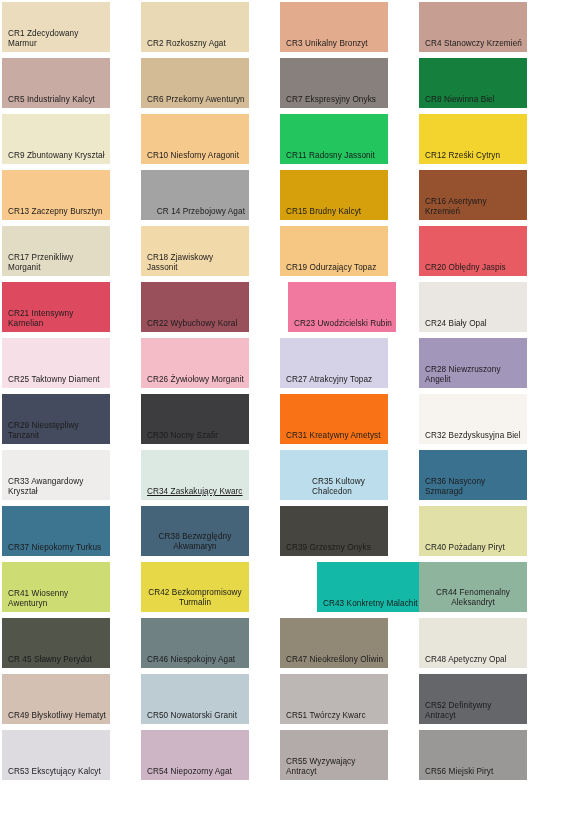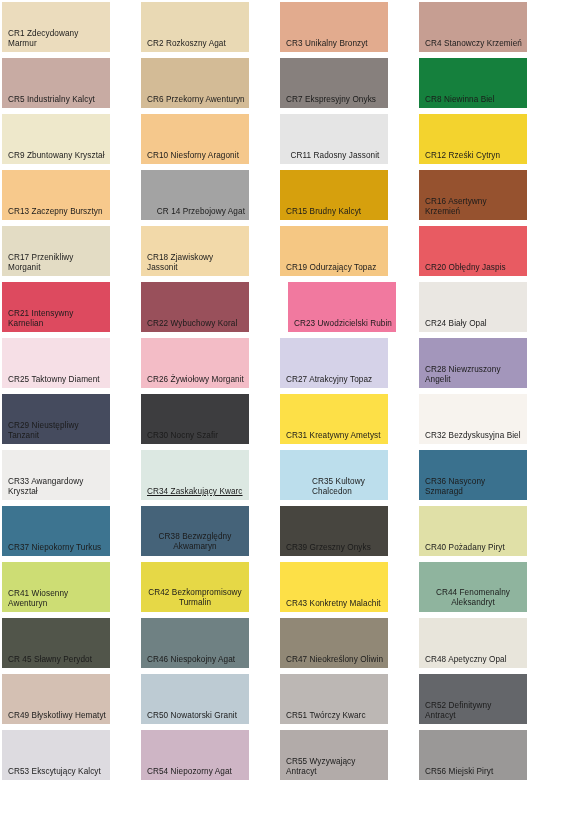--- a/index.html
+++ b/index.html
@@ -86,21 +86,21 @@
     </div>
     <div class="swatch" style="background-color: #15803d;">
       <div class="swatch-label" style="color: rgb(27, 27, 27);">CR8 Niewinna Biel</div>
     </div>
     <div class="swatch" style="background-color: rgb(238, 232, 203);">
       <div class="swatch-label" style="color: rgb(27, 27, 27);">CR9 Zbuntowany Kryształ</div>
     </div>
     <div class="swatch" style="background-color: rgb(245, 200, 140);">
       <div class="swatch-label" style="color: rgb(27, 27, 27);">CR10 Niesforny Aragonit</div>
     </div>
-    <div class="swatch" style="background-color: #e5e5e5; text-align: center;">
+    <div class="swatch" style="background-color: #22c55e;">
       <div class="swatch-label" style="color: rgb(27, 27, 27);">CR11 Radosny Jassonit</div>
     </div>
     <div class="swatch" style="background-color: rgb(243, 211, 46);">
       <div class="swatch-label" style="color: rgb(27, 27, 27);">CR12 Rześki Cytryn</div>
     </div>
     <div class="swatch" style="background-color: rgb(247, 201, 140);">
       <div class="swatch-label" style="color: rgb(27, 27, 27);">CR13 Zaczepny Bursztyn</div>
     </div>
     <div class="swatch" style="background-color: #a3a3a3; text-align: right;">
       <div class="swatch-label" style="color: rgb(27, 27, 27);">CR 14 Przebojowy Agat</div>
@@ -146,21 +146,21 @@
     </div>
     <div class="swatch" style="background-color: rgb(163, 150, 187);">
       <div class="swatch-label" style="color: rgb(27, 27, 27);">CR28 Niewzruszony Angelit</div>
     </div>
     <div class="swatch" style="background-color: rgb(69, 75, 94);">
       <div class="swatch-label" style="color: rgb(27, 27, 27);">CR29 Nieustępliwy Tanzanit</div>
     </div>
     <div class="swatch" style="background-color: rgb(61, 61, 63);">
       <div class="swatch-label" style="color: rgb(27, 27, 27);">CR30 Nocny Szafir</div>
     </div>
-    <div class="swatch" style="background-color: #fde047;">
+    <div class="swatch" style="background-color: #f97316;">
       <div class="swatch-label" style="color: rgb(27, 27, 27);">CR31 Kreatywny Ametyst</div>
     </div>
     <div class="swatch" style="background-color: rgb(247, 243, 238);">
       <div class="swatch-label" style="color: rgb(27, 27, 27);">CR32 Bezdyskusyjna Biel</div>
     </div>
     <div class="swatch" style="background-color: rgb(238, 237, 235);">
       <div class="swatch-label" style="color: rgb(27, 27, 27);">CR33 Awangardowy Kryształ</div>
     </div>
     <div class="swatch" style="background-color: rgb(220, 232, 226);">
       <div class="swatch-label" style="color: rgb(27, 27, 27); text-decoration: underline;">CR34 Zaskakujący Kwarc</div>
@@ -182,21 +182,21 @@
     </div>
     <div class="swatch" style="background-color: rgb(224, 224, 167);">
       <div class="swatch-label" style="color: rgb(27, 27, 27);">CR40 Pożadany Piryt</div>
     </div>
     <div class="swatch" style="background-color: rgb(205, 221, 116);">
       <div class="swatch-label" style="color: rgb(27, 27, 27);">CR41 Wiosenny Awenturyn</div>
     </div>
     <div class="swatch center-label" style="background-color: rgb(230, 216, 70);">
       <div class="swatch-label" style="color: rgb(27, 27, 27);">CR42 Bezkompromisowy Turmalin</div>
     </div>
-    <div class="swatch" style="background-color: #fde047;">
+    <div class="swatch" style="background-color: #14b8a6; margin-left: 37px;">
       <div class="swatch-label" style="color: rgb(27, 27, 27);">CR43 Konkretny Malachit</div>
     </div>
     <div class="swatch center-label" style="background-color: rgb(143, 180, 158);">
       <div class="swatch-label" style="color: rgb(27, 27, 27);">CR44 Fenomenalny Aleksandryt</div>
     </div>
     <div class="swatch" style="background-color: rgb(81, 85, 74);">
       <div class="swatch-label" style="color: rgb(27, 27, 27);">CR 45 Sławny Perydot</div>
     </div>
     <div class="swatch" style="background-color: rgb(111, 129, 131);">
       <div class="swatch-label" style="color: rgb(27, 27, 27);">CR46 Niespokojny Agat</div>

